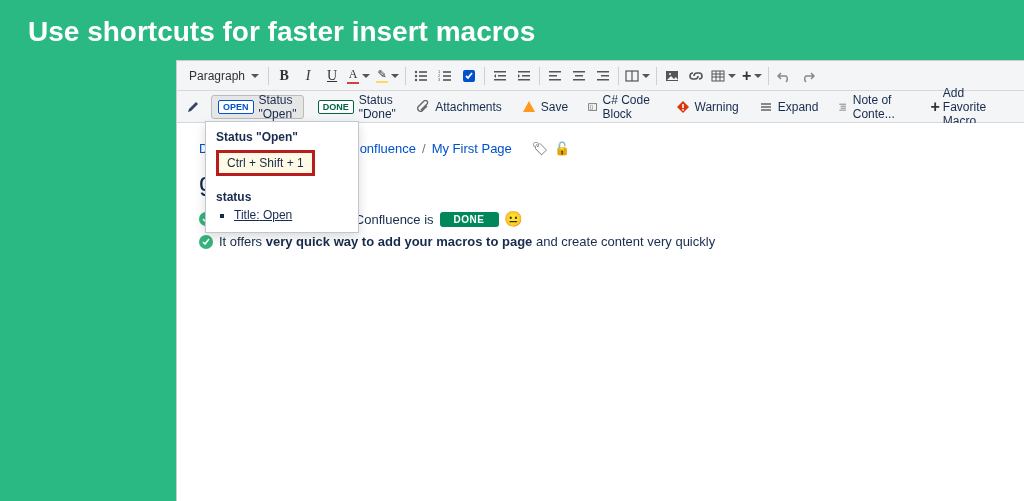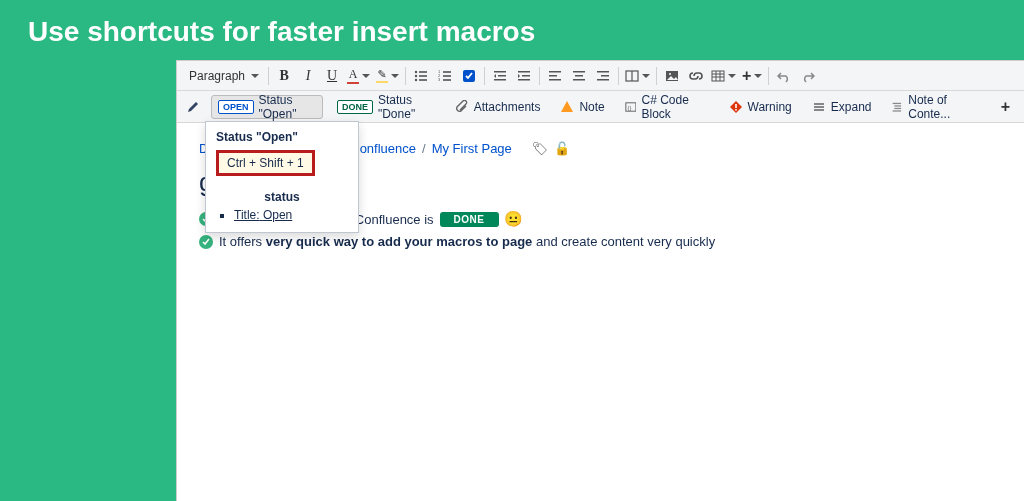--- a/index.html
+++ b/index.html
@@ -185,21 +185,21 @@
   .popover .p-title { font-weight:bold; margin-bottom:6px; }
   .popover .kbd {
     display:inline-block;
     background:#fffae6;
     border:3px solid #b91c1c;
     padding:3px 8px;
     font-size:12px;
     color:#172b4d;
     margin-bottom:10px;
   }
-  .popover .sub { font-weight:bold; margin:4px 0;text-align:center; }
+  .popover .sub { font-weight:bold; margin:4px 0; }
   .popover ul { list-style: square; padding-left:18px; }
   .popover li { font-size:12px;text-decoration:underline; }
   .ico-col { fill:#555; }
   .tb .tcolor { display:flex; flex-direction:column; align-items:center; gap:0; }
   .tb .tcolor .bar { width:12px; height:2px; }
   .plus-big { font-size:16px; font-weight:bold; color:#333; line-height:1; }
   .und { text-decoration: underline; font-family: "Times New Roman", serif; }
 </style>
 </head>
 <body>
@@ -387,21 +387,21 @@
     <div class="mbtn">
       <svg width="14" height="14" viewBox="0 0 14 14">
           <path d="M11 6 L6 11 A3 3 0 0 1 2 7 L8 1 A2 2 0 0 1 11 4 L5 10" fill="none" stroke="#666" stroke-width="1.4"></path>
         </svg>
       <span>Attachments</span>
     </div>
     <div class="mbtn">
       <svg width="14" height="14" viewBox="0 0 14 14">
           <path d="M7 1 L13 12 H1 Z" fill="#ff991f"></path>
         </svg>
-      <span>Note</span>
+      <span>Save</span>
     </div>
     <div class="mbtn">
       <svg width="14" height="14" viewBox="0 0 14 14">
           <rect x="1" y="2" width="12" height="10" fill="none" stroke="#666" stroke-width="1.2"></rect>
           <text x="3" y="10" font-size="7" fill="#666">{}</text>
         </svg>
       <span>C# Code Block</span>
     </div>
     <div class="mbtn">
       <svg width="14" height="14" viewBox="0 0 14 14">
@@ -425,20 +425,21 @@
             <rect x="2" y="2" width="10" height="1.5"></rect>
             <rect x="4" y="5" width="8" height="1.5"></rect>
             <rect x="4" y="8" width="8" height="1.5"></rect>
             <rect x="2" y="11" width="10" height="1.5"></rect>
           </g>
         </svg>
       <span>Note of Conte...</span>
     </div>
     <div class="add-fav">
       <span class="plus-big">+</span>
+      <span>Add Favorite Macro</span>
     </div>
   </div>
 
   <div class="content">
     <div class="breadcrumbs">
       <a>Dashboard</a>
       <span class="slash">/</span>
       <a>Welcome to Confluence</a>
       <span class="slash">/</span>
       <a>My First Page</a>

